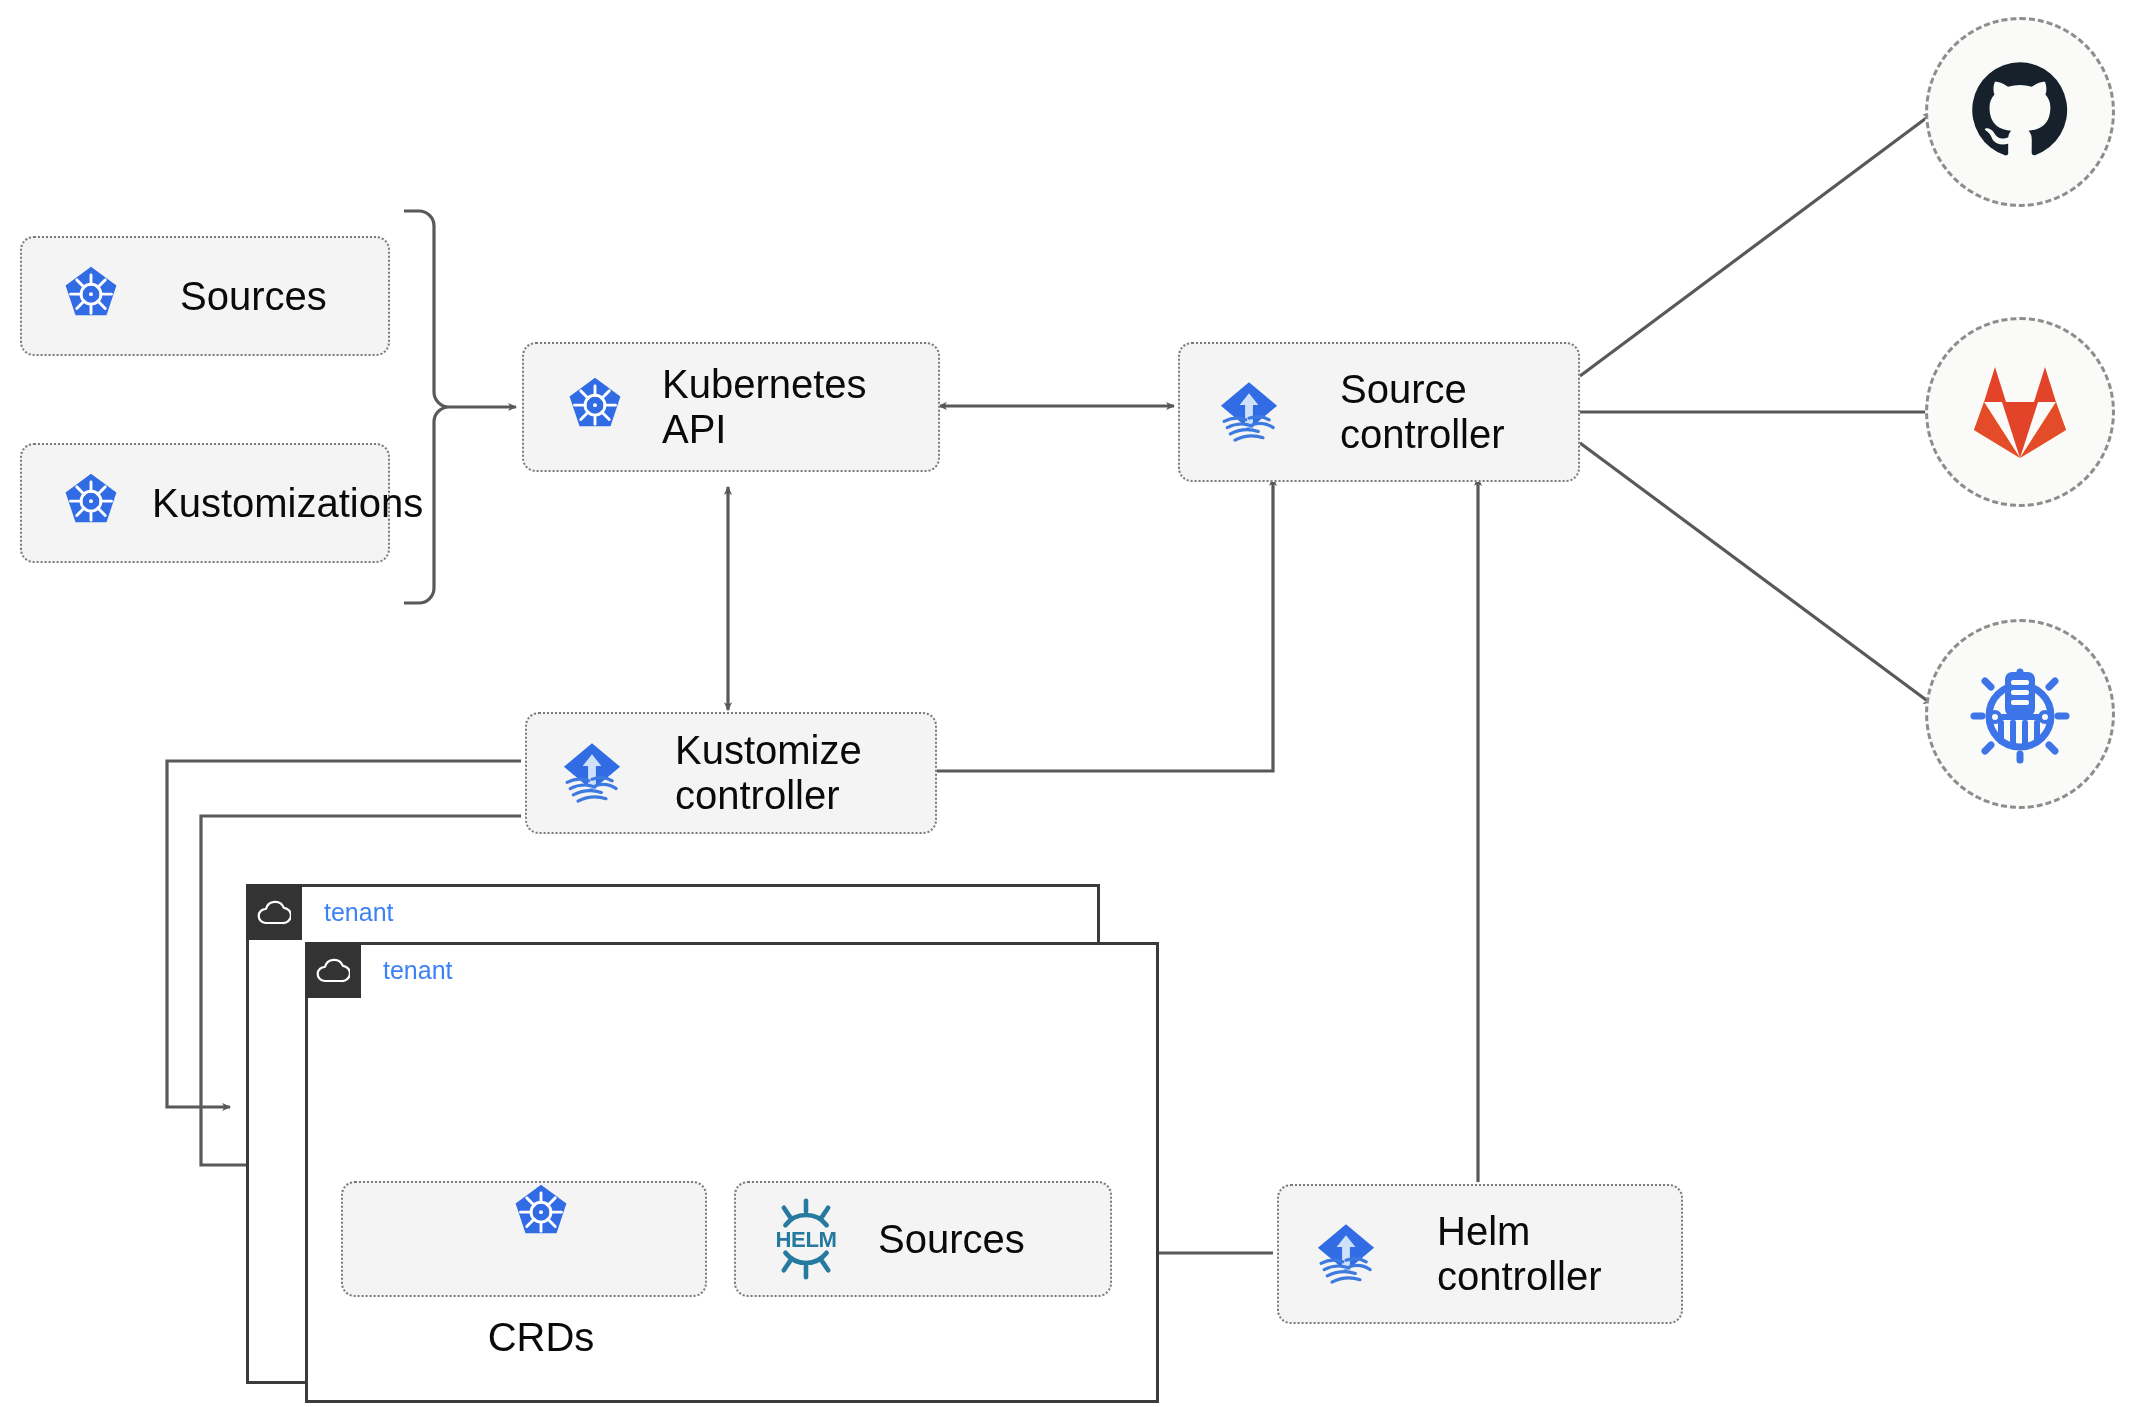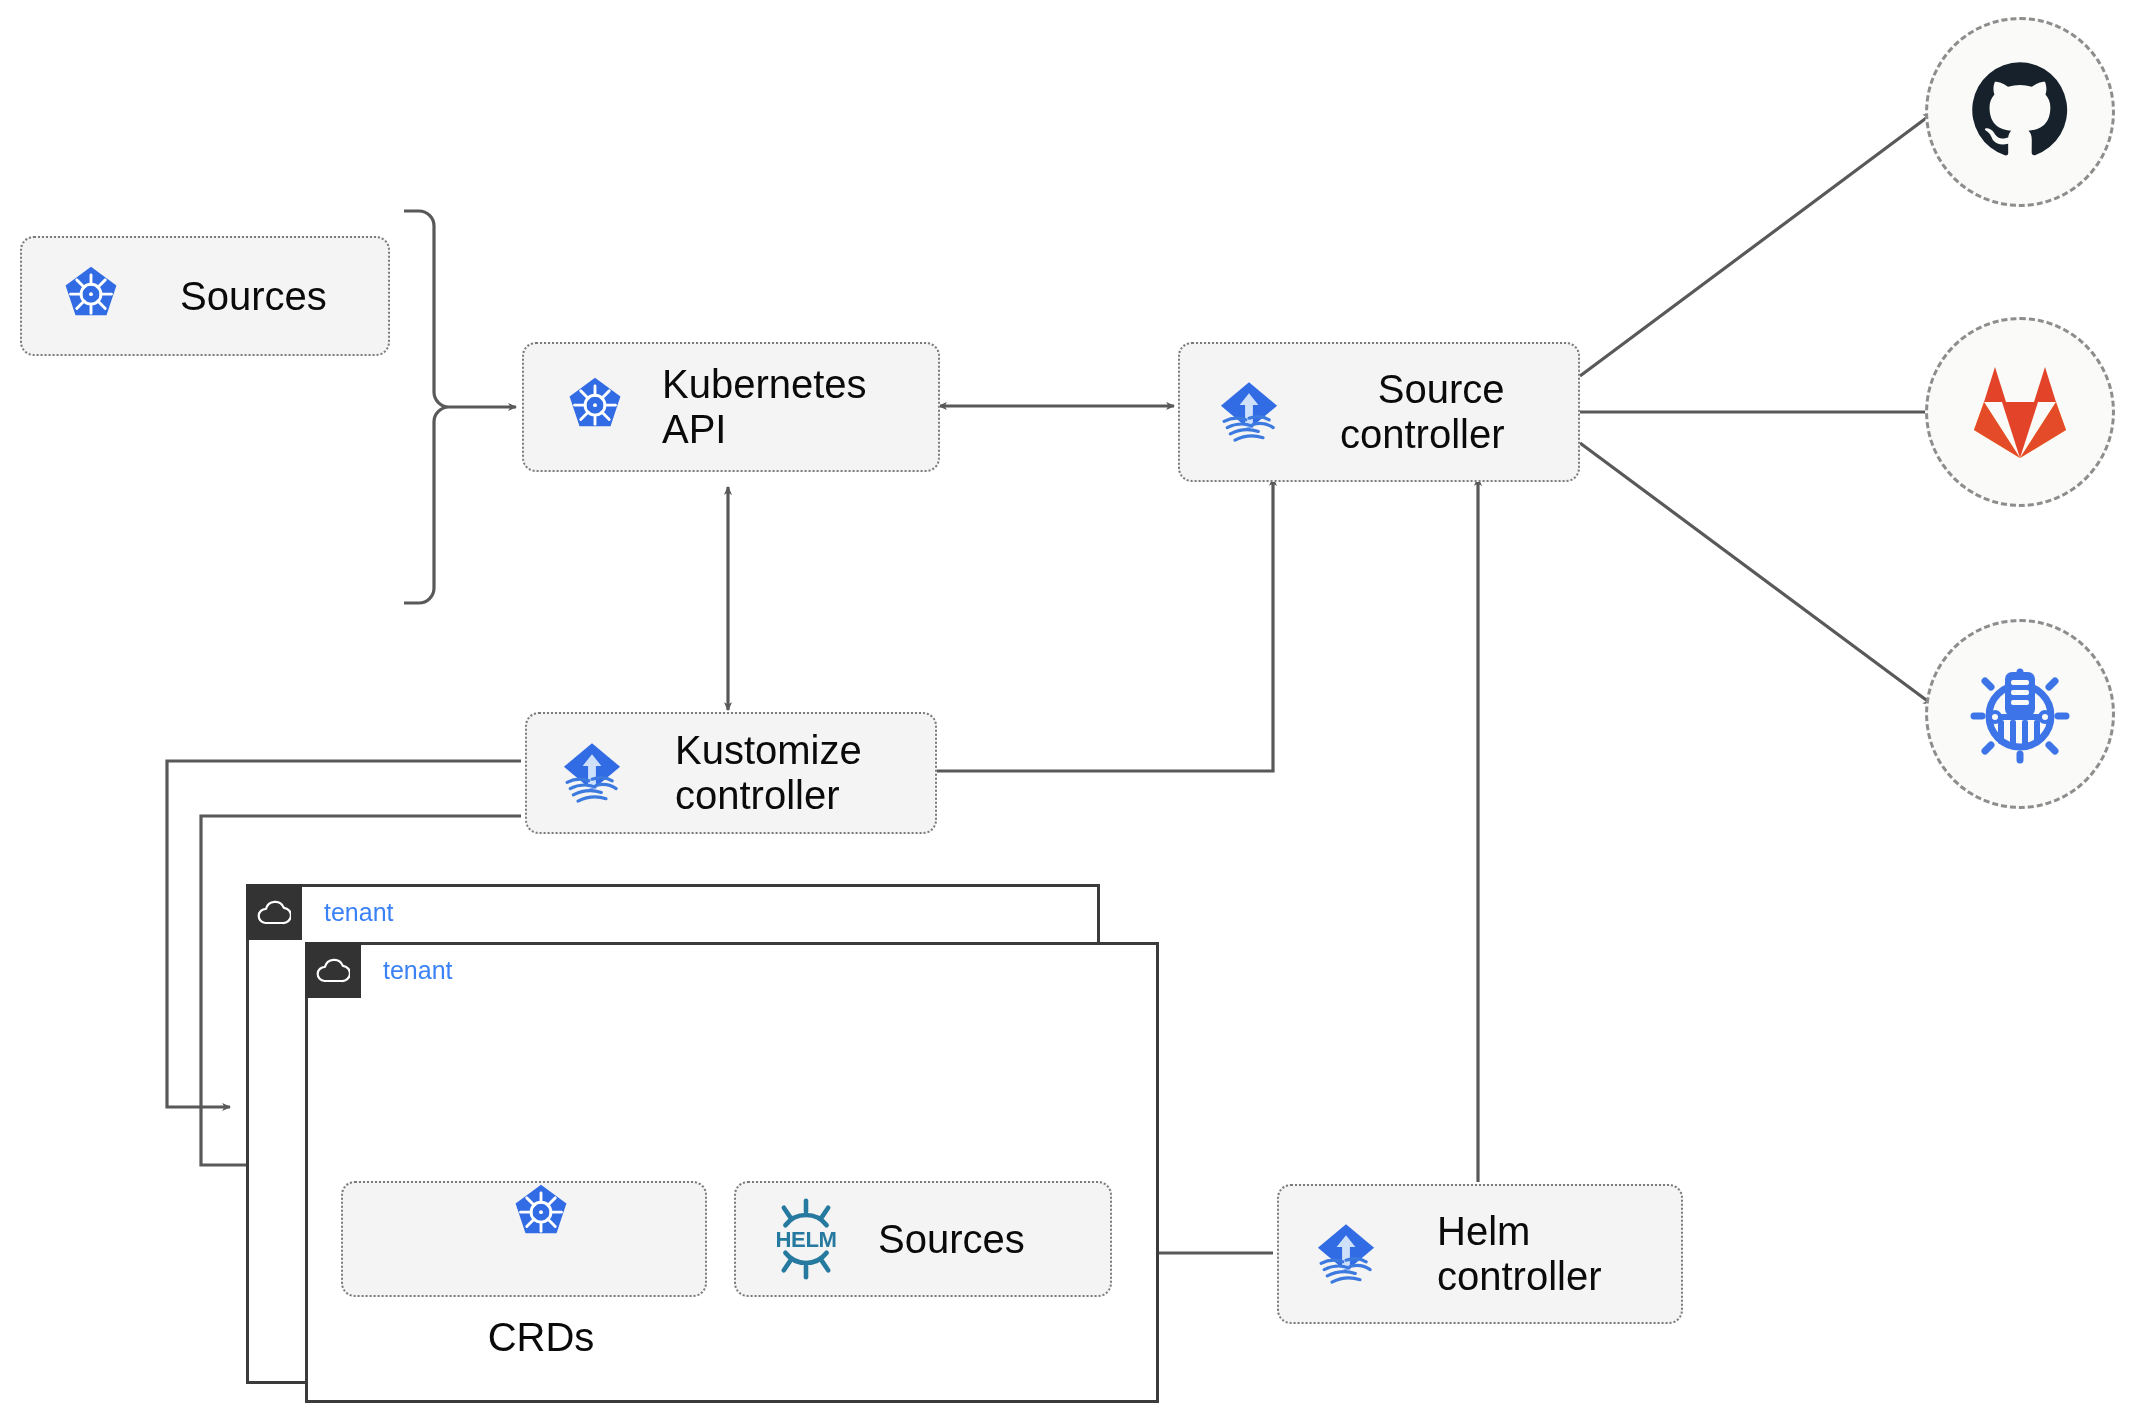--- a/index.html
+++ b/index.html
@@ -96,20 +96,40 @@
           <path d="M39,36 L27,24"></path>
             <path d="M61,58 L73,70"></path>
           <path d="M61,36 L73,24"></path>
             <path d="M39,58 L27,70"></path>
         </g>
       </svg>
     </span>
     <span class="label">Sources</span>
   </div>
 
+  <div class="node" style="left:20px;top:443px;width:370px;height:120px;padding-left:38px;gap:30px;">
+    <span class="ico k8s">
+      <svg viewBox="0 0 100 100" width="62" height="62" aria-hidden="true">
+        <polygon points="50,3 91,33 75,81 25,81 9,33" fill="#326CE5"></polygon>
+        <g fill="none" stroke="#ffffff" stroke-width="4.6" stroke-linecap="round">
+          <circle cx="50" cy="47" r="16"></circle>
+          <circle cx="50" cy="47" r="3.2" fill="#ffffff" stroke="none"></circle>
+          <path d="M50,31 V16"></path>
+            <path d="M50,63 V78"></path>
+          <path d="M34,47 H17"></path>
+            <path d="M66,47 H83"></path>
+          <path d="M39,36 L27,24"></path>
+            <path d="M61,58 L73,70"></path>
+          <path d="M61,36 L73,24"></path>
+            <path d="M39,58 L27,70"></path>
+        </g>
+      </svg>
+    </span>
+    <span class="label">Kustomizations</span>
+  </div>
 
   <div class="node" style="left:522px;top:342px;width:418px;height:130px;padding-left:40px;gap:36px;">
     <span class="ico k8s">
       <svg viewBox="0 0 100 100" width="66" height="66" aria-hidden="true">
         <polygon points="50,3 91,33 75,81 25,81 9,33" fill="#326CE5"></polygon>
         <g fill="none" stroke="#ffffff" stroke-width="4.6" stroke-linecap="round">
           <circle cx="50" cy="47" r="16"></circle>
           <circle cx="50" cy="47" r="3.2" fill="#ffffff" stroke="none"></circle>
           <path d="M50,31 V16"></path>
             <path d="M50,63 V78"></path>
@@ -118,21 +138,21 @@
           <path d="M39,36 L27,24"></path>
             <path d="M61,58 L73,70"></path>
           <path d="M61,36 L73,24"></path>
             <path d="M39,58 L27,70"></path>
         </g>
       </svg>
     </span>
     <span class="label">Kubernetes API</span>
   </div>
 
-  <div class="node" style="left:1178px;top:342px;width:402px;height:140px;padding-left:30px;gap:52px;text-align:right;">
+  <div class="node" style="left:1178px;top:342px;width:402px;height:140px;padding-left:30px;gap:52px;">
     <span class="ico flux">
       <svg viewBox="0 0 100 100" width="82" height="78" aria-hidden="true">
         <polygon points="50,12 86,42 50,72 14,42" fill="#326CE5"></polygon>
         <path d="M50,26 L62,41 H55 V70 H45 V41 H38 Z" fill="#cfe0fb"></path>
         <g stroke="#3d7ae0" stroke-width="4" stroke-linecap="round" fill="none">
           <path d="M18,62 q14,-7 28,-2"></path>
           <path d="M22,70 q16,-8 32,-2"></path>
           <path d="M26,78 q18,-9 36,-3"></path>
           <path d="M32,86 q18,-9 36,-3"></path>
           <path d="M50,58 q14,-5 26,2"></path>

